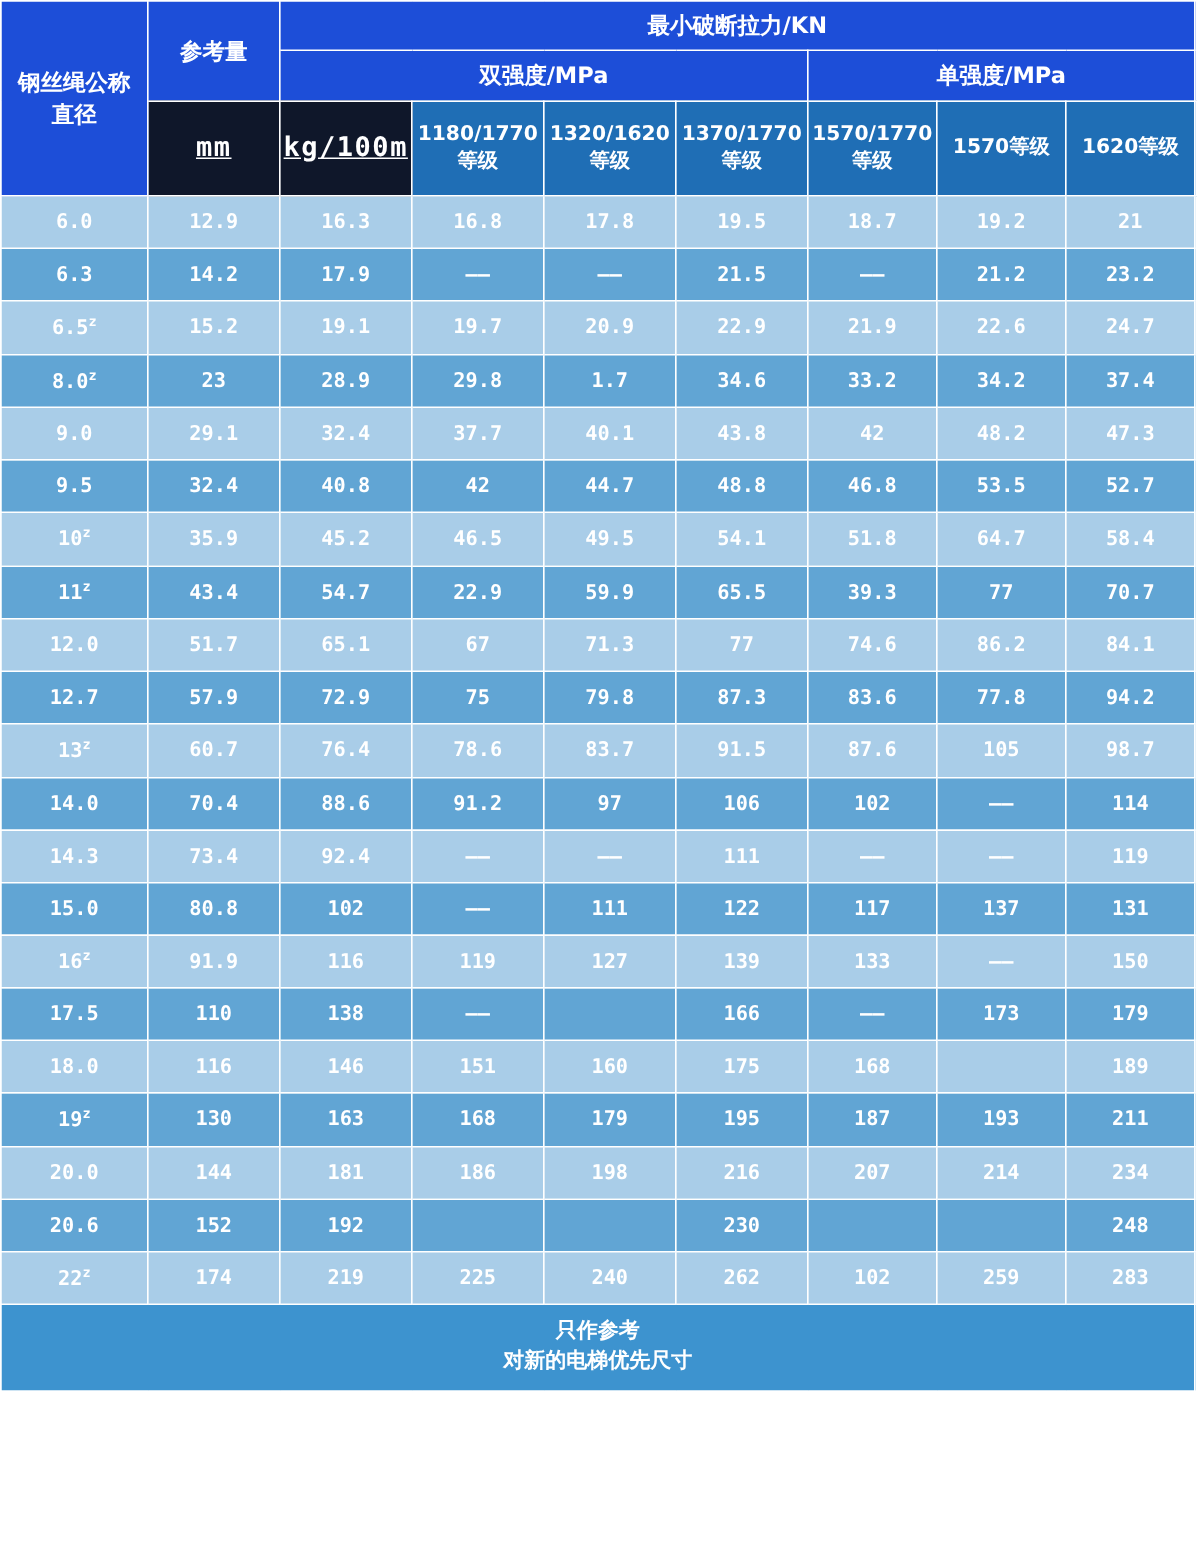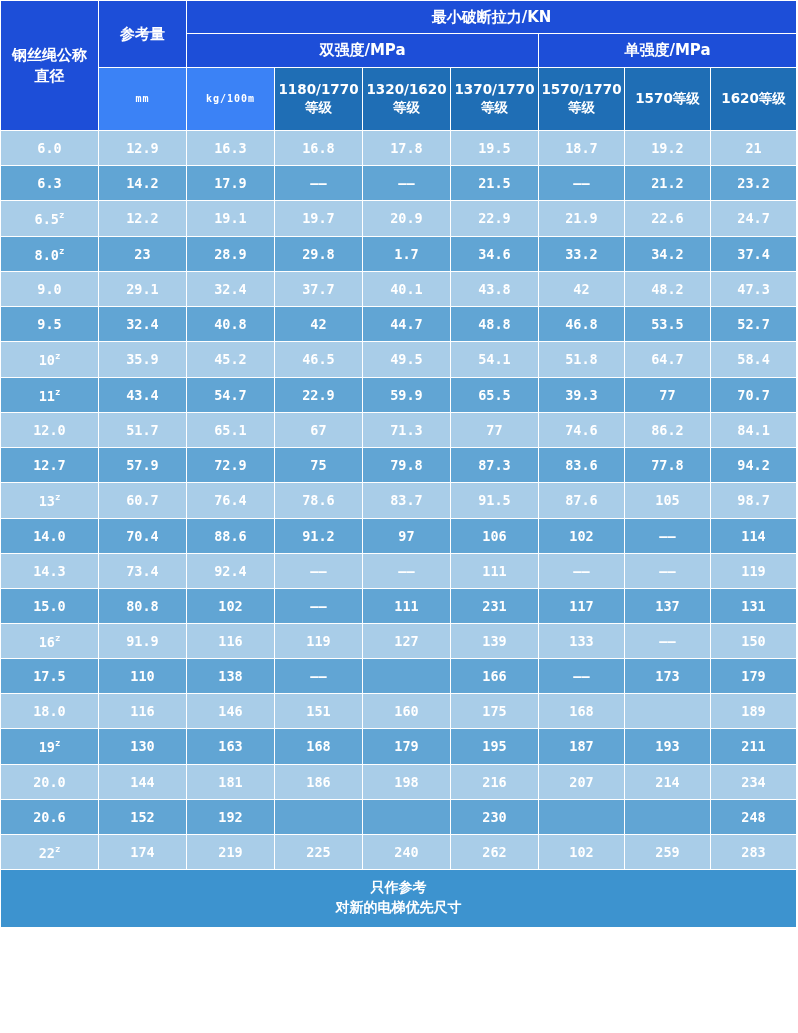--- a/index.html
+++ b/index.html
@@ -32,25 +32,26 @@
     padding: 6px 2px;
     line-height: 1.35;
   }
   .hdr-dark-sm {
     background: #1f6eb5;
     font-size: 13.5px;
     padding: 5px 2px;
     line-height: 1.3;
   }
   .hdr-unit {
-    background: #3b82f6;
-    font-size: 10px;
+    background: #0f172a;
+    font-size: 18px;
     padding: 6px 2px;
     letter-spacing: 1px;
     font-family: "DejaVu Sans Mono", "Liberation Mono", monospace;
+    text-decoration: underline;
   }
   
   .row-a td {
     background: #a9cde8;
     color: #1a4e7a;
   }
   .row-b td {
     background: #61a5d4;
     color: #ffffff;
   }
@@ -135,21 +136,21 @@
         <td>17.9</td>
         <td>——</td>
         <td>——</td>
         <td>21.5</td>
         <td>——</td>
         <td>21.2</td>
         <td>23.2</td>
       </tr>
       <tr class="row-a">
         <td>6.5<sup>z</sup></td>
-        <td>12.2</td>
+        <td>15.2</td>
         <td>19.1</td>
         <td>19.7</td>
         <td>20.9</td>
         <td>22.9</td>
         <td>21.9</td>
         <td>22.6</td>
         <td>24.7</td>
       </tr>
       <tr class="row-b">
         <td>8.0<sup>z</sup></td>
@@ -260,21 +261,21 @@
         <td>——</td>
         <td>——</td>
         <td>119</td>
       </tr>
       <tr class="row-b">
         <td>15.0</td>
         <td>80.8</td>
         <td>102</td>
         <td>——</td>
         <td>111</td>
-        <td>231</td>
+        <td>122</td>
         <td>117</td>
         <td>137</td>
         <td>131</td>
       </tr>
       <tr class="row-a">
         <td>16<sup>z</sup></td>
         <td>91.9</td>
         <td>116</td>
         <td>119</td>
         <td>127</td>

